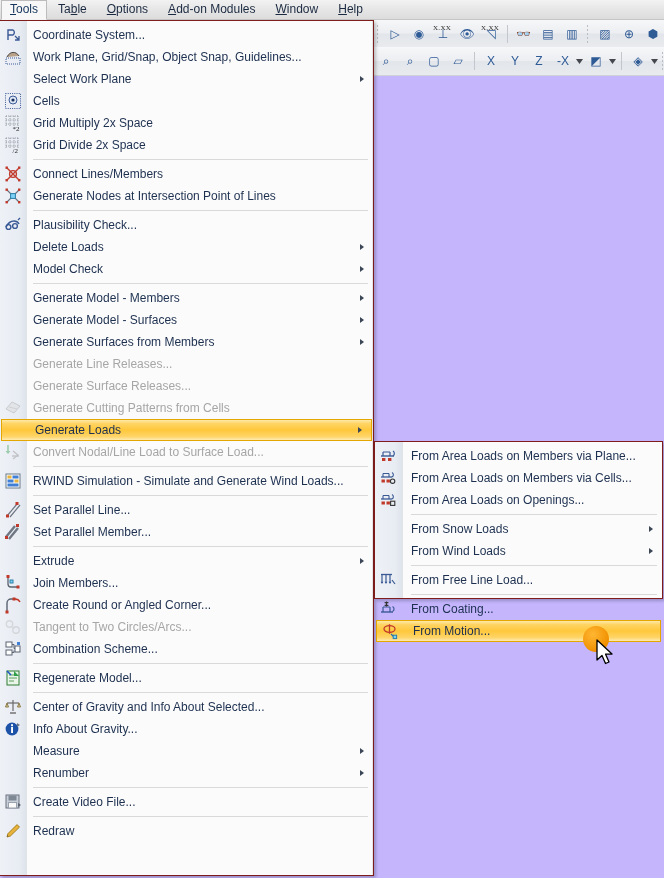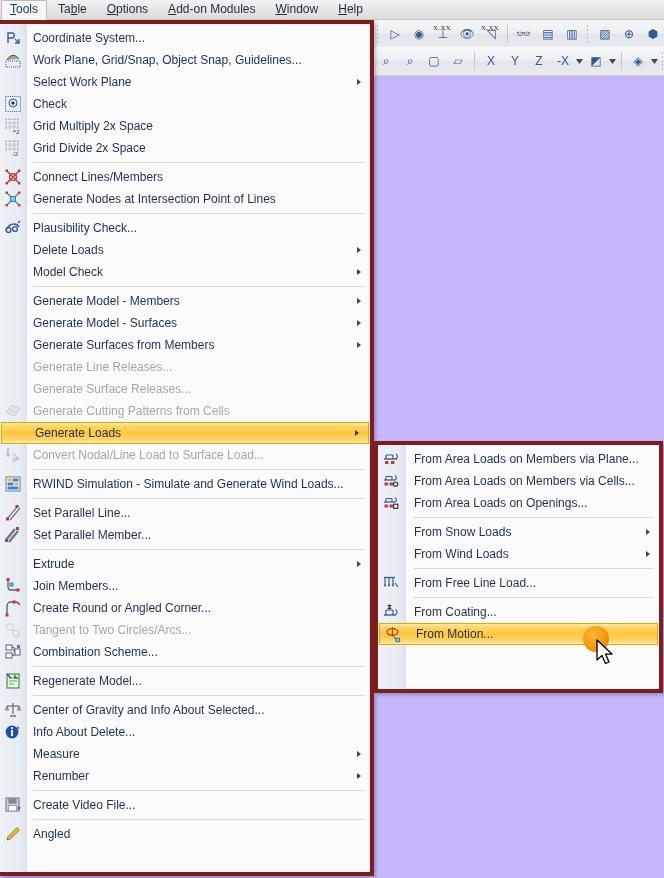--- a/index.html
+++ b/index.html
@@ -82,32 +82,32 @@
   }
   .tb-label {
     font-size: 7px; color: #2b2b2b; letter-spacing: .3px;
     font-family: "Liberation Serif", serif;
   }
 
   
   .menu-panel {
     position: absolute;
     background: #fbfbfb;
-    border: 4px solid #7f1d1d;
+    border: 1px solid #7f1d1d;
     box-sizing: border-box;
     box-shadow: 2px 2px 3px rgba(0,0,0,0.22);
   }
   #mainMenu {
     left: 0; top: 20px;
     width: 374px; height: 856px;
     border-left: none;
   }
   #subMenu {
     left: 374px; top: 441px;
-    width: 289px; height: 252px; text-align: center;
+    width: 289px; height: 158px; text-align: center;
   }
   .gutter {
     position: absolute; left: 0; top: 0; bottom: 0;
     width: 26px;
     background: linear-gradient(to right,#eef1f6 0%,#e8ecf3 72%,#dfe4ec 100%);
     border-right: 1px solid #dfe2e7;
   }
   #subMenu .gutter { width: 27px; }
 
   .mi {
@@ -306,21 +306,21 @@
           <span class="arrow"></span>
         </div>
         <div class="mi">
           <span class="ico">
             <svg width="18" height="18" viewBox="0 0 18 18">
               <rect x="1.5" y="1.5" width="15" height="15" fill="none" stroke="#3a5a96" stroke-width="1" stroke-dasharray="1 1.2"></rect>
               <circle cx="9" cy="8" r="4" fill="#dce6f5" stroke="#3a5a96" stroke-width="1"></circle>
               <circle cx="9" cy="8" r="1.6" fill="#16305c"></circle>
             </svg>
           </span>
-          <span>Check</span>
+          <span>Cells</span>
         </div>
         <div class="mi">
           <span class="ico">
             <svg width="18" height="18" viewBox="0 0 18 18">
               <g stroke="#8a8f99" stroke-width="1" stroke-dasharray="1 1.2">
                 <path d="M2 2h12M2 6h12M2 10h12M2 2v10M6 2v10M10 2v10M14 2v10"></path>
               </g>
               <text x="8.5" y="17" font-size="7" fill="#222" font-family="serif">*2</text>
             </svg>
           </span>
@@ -542,21 +542,21 @@
         </div>
         <div class="mi">
           <span class="ico">
             <svg width="18" height="18" viewBox="0 0 18 18">
               <circle cx="8" cy="9" r="6.4" fill="#1c52a8"></circle>
               <rect x="7.1" y="7" width="1.9" height="6" fill="#fff"></rect>
               <rect x="7.1" y="4.2" width="1.9" height="2" fill="#fff"></rect>
               <path d="M13 3l3 2-3 2z" fill="#6a7486"></path>
             </svg>
           </span>
-          <span>Info About Delete...</span>
+          <span>Info About Gravity...</span>
         </div>
         <div class="mi">
           <span>Measure</span>
           <span class="arrow"></span>
         </div>
         <div class="mi">
           <span>Renumber</span>
           <span class="arrow"></span>
         </div>
         <div class="sep"></div>
@@ -572,21 +572,21 @@
           <span>Create Video File...</span>
         </div>
         <div class="sep"></div>
         <div class="mi">
           <span class="ico">
             <svg width="18" height="18" viewBox="0 0 18 18">
               <path d="M3 15l1-3.4L13 2.6l2.5 2.5L6.4 14z" fill="#e8b33a" stroke="#a8801f" stroke-width="1"></path>
               <path d="M3 15l1.1-1 -0.4-1.4z" fill="#5a5a5a"></path>
             </svg>
           </span>
-          <span>Angled</span>
+          <span>Redraw</span>
         </div>
       </div>
     <div class="scroll-shadow"></div>
   </div>
 
   <div class="menu-panel" id="subMenu">
     <div class="gutter"></div>
     <div id="subMenuList" style="position:relative;padding-top:3px;">
         <div class="mi">
           <span class="ico">

